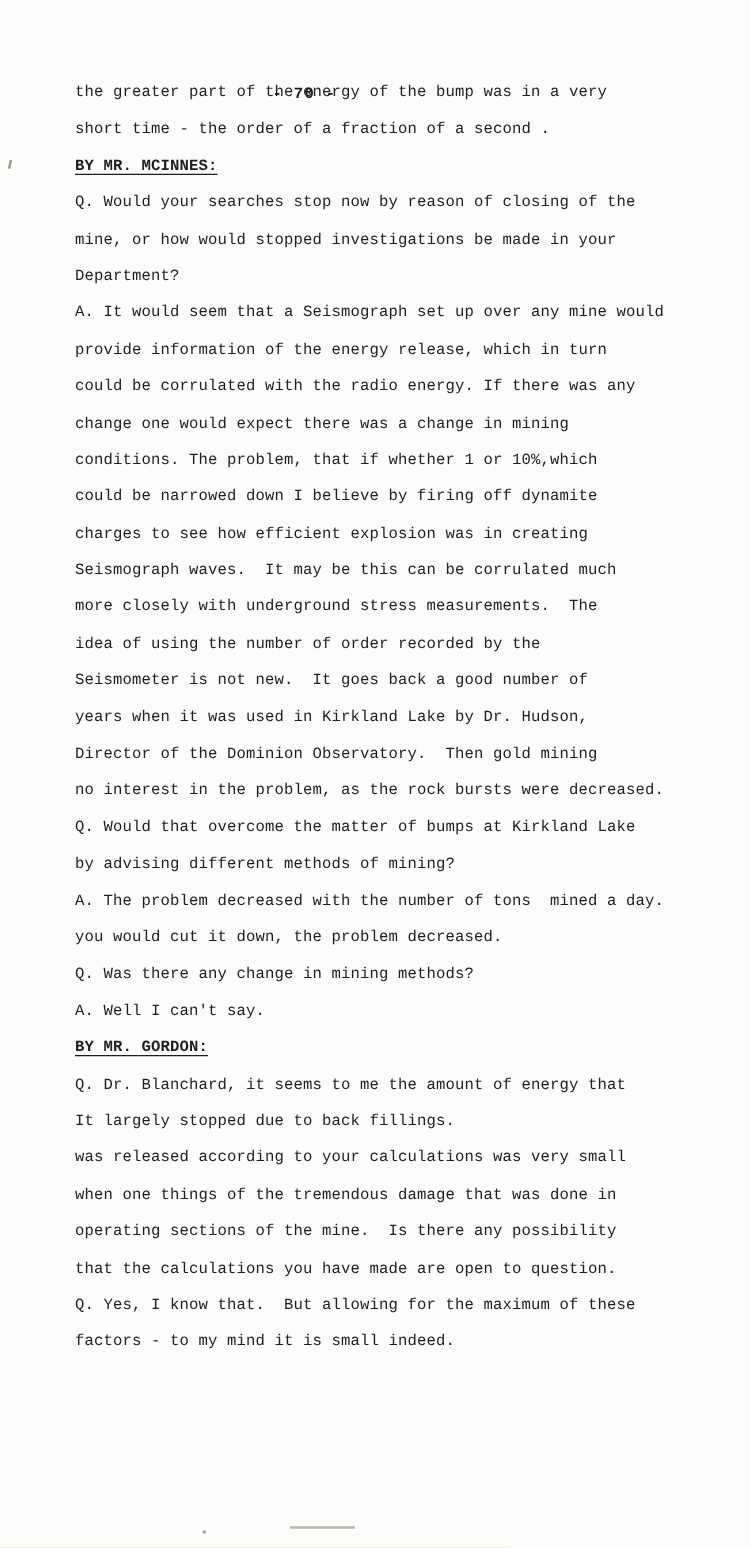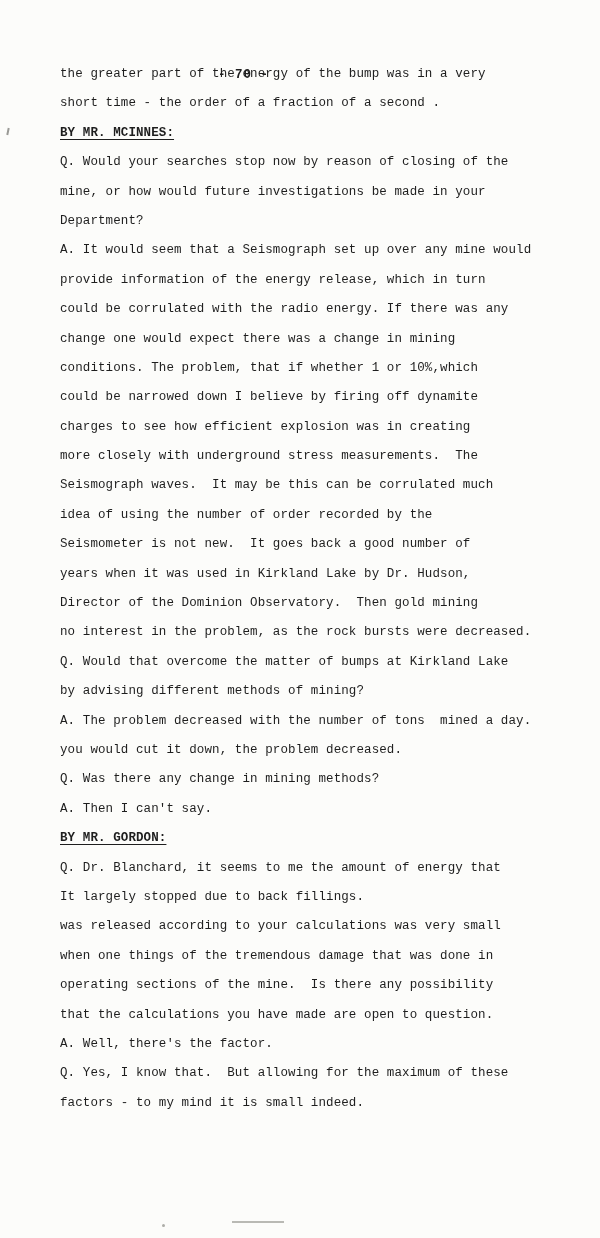--- a/index.html
+++ b/index.html
@@ -76,50 +76,49 @@
 <body>
 
 <div class="page">
   <div class="page-number">- 70 -</div>
 
   <div class="body-text">
       <div class="line normal">the greater part of the energy of the bump was in a very</div>
       <div class="line normal">short time - the order of a fraction of a second .</div>
       <div class="line heading">BY MR. MCINNES:</div>
       <div class="line normal">Q. Would your searches stop now by reason of closing of the</div>
-      <div class="line normal">mine, or how would future investigations be made in your</div>
+      <div class="line normal">mine, or how would stopped investigations be made in your</div>
       <div class="line normal">Department?</div>
       <div class="line normal">A. It would seem that a Seismograph set up over any mine would</div>
       <div class="line normal">provide information of the energy release, which in turn</div>
       <div class="line normal">could be corrulated with the radio energy. If there was any</div>
       <div class="line normal">change one would expect there was a change in mining</div>
       <div class="line normal">conditions. The problem, that if whether 1 or 10%,which</div>
       <div class="line normal">could be narrowed down I believe by firing off dynamite</div>
       <div class="line normal">charges to see how efficient explosion was in creating</div>
+      <div class="line normal">Seismograph waves.  It may be this can be corrulated much</div>
       <div class="line normal">more closely with underground stress measurements.  The</div>
-      <div class="line normal">Seismograph waves.  It may be this can be corrulated much</div>
       <div class="line normal">idea of using the number of order recorded by the</div>
       <div class="line normal">Seismometer is not new.  It goes back a good number of</div>
       <div class="line normal">years when it was used in Kirkland Lake by Dr. Hudson,</div>
       <div class="line normal">Director of the Dominion Observatory.  Then gold mining</div>
       <div class="line normal">no interest in the problem, as the rock bursts were decreased.</div>
       <div class="line normal">Q. Would that overcome the matter of bumps at Kirkland Lake</div>
       <div class="line normal">by advising different methods of mining?</div>
       <div class="line normal">A. The problem decreased with the number of tons  mined a day.</div>
       <div class="line normal">you would cut it down, the problem decreased.</div>
       <div class="line normal">Q. Was there any change in mining methods?</div>
-      <div class="line normal">A. Then I can't say.</div>
+      <div class="line normal">A. Well I can't say.</div>
       <div class="line heading">BY MR. GORDON:</div>
       <div class="line normal">Q. Dr. Blanchard, it seems to me the amount of energy that</div>
       <div class="line normal">It largely stopped due to back fillings.</div>
       <div class="line normal">was released according to your calculations was very small</div>
       <div class="line normal">when one things of the tremendous damage that was done in</div>
       <div class="line normal">operating sections of the mine.  Is there any possibility</div>
       <div class="line normal">that the calculations you have made are open to question.</div>
-      <div class="line normal">A. Well, there's the factor.</div>
       <div class="line normal">Q. Yes, I know that.  But allowing for the maximum of these</div>
       <div class="line normal">factors - to my mind it is small indeed.</div>
     </div>
 
   <div class="margin-mark"></div>
   <div class="bottom-artifact-line"></div>
   <div class="bottom-artifact-dot"></div>
 </div>
 
 </body></html>

